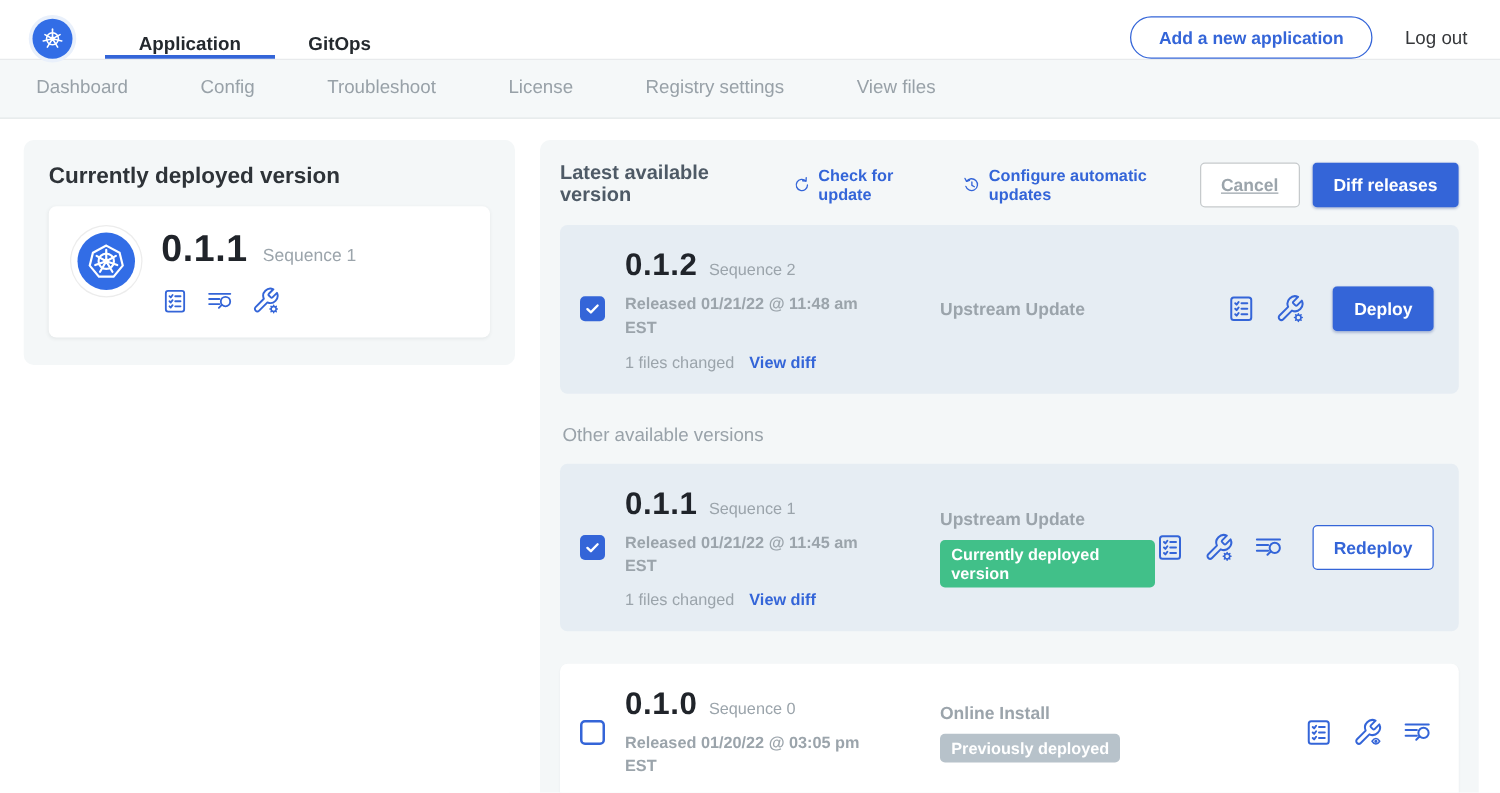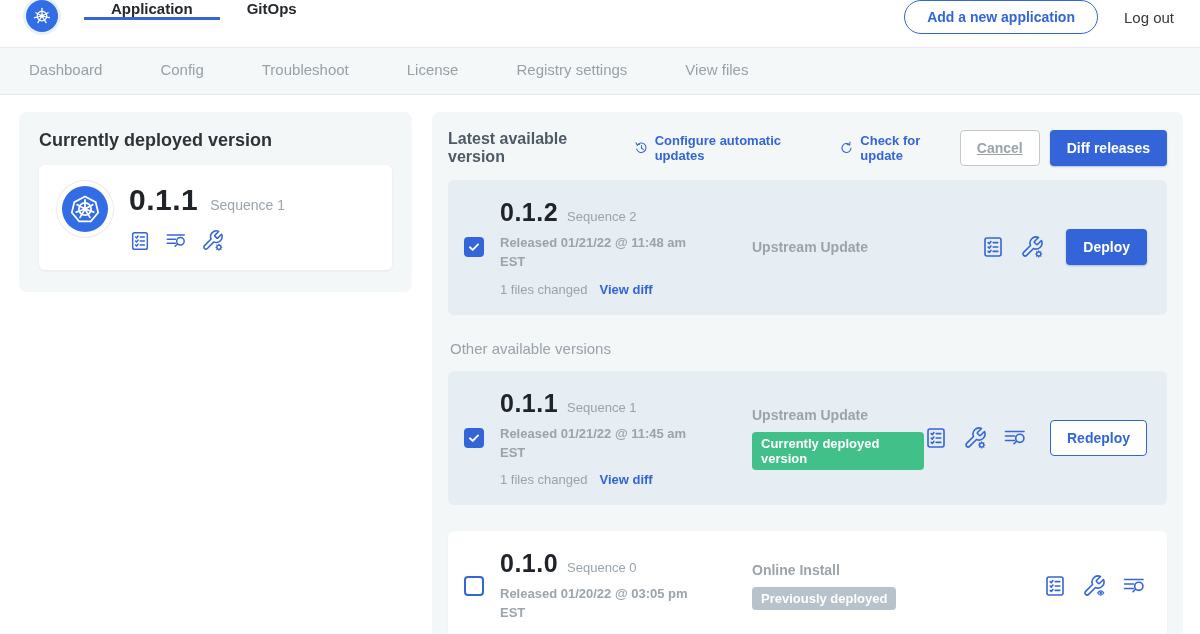--- a/index.html
+++ b/index.html
@@ -1,20 +1,20 @@
 <!DOCTYPE html>
 <html><head>
 <meta charset="utf-8">
 <style>
   html,body{margin:0;padding:0;width:1200px;height:634px;overflow:hidden;background:#fff;
     font-family:"Liberation Sans","DejaVu Sans",sans-serif;-webkit-font-smoothing:antialiased;}
   *{box-sizing:border-box;}
 
   
-  .topbar{height:48px;background:#fff;border-bottom:1px solid #e8eaec;display:flex;align-items:flex-start;padding:0 26px;}
+  .topbar{height:48px;background:#fff;border-bottom:1px solid #e8eaec;display:flex;align-items:flex-end;padding:0 26px;}
   .brand{display:flex;align-items:center;margin-right:26px;}
   .k8s-chip{width:32px;height:32px;border-radius:50%;background:#326de6;display:flex;align-items:center;justify-content:center;box-shadow:0 0 0 3px #e9f0fb;}
   .top-tabs{display:flex;align-items:stretch;}
   .top-tab{display:flex;align-items:center;padding:0 27px;font-size:15px;font-weight:bold;color:#24292e;border-bottom:3px solid transparent;cursor:pointer;}
   .top-tab.active{border-bottom-color:#3465d8;}
   .top-spacer{flex:1;}
   .top-right{display:flex;align-items:center;gap:26px;}
   .pill-btn{height:34px;padding:0 22px;border:1px solid #3465d8;border-radius:17px;background:#fff;color:#3465d8;font-weight:bold;font-size:14px;display:flex;align-items:center;cursor:pointer;}
   .logout{font-size:15px;color:#36383b;cursor:pointer;}
 
@@ -188,32 +188,32 @@
       </div>
     </div>
   </div>
 
   <div class="right-panel">
 
     <div class="panel-head">
       <span class="panel-title">Latest available version</span>
       <span class="head-link">
         <svg width="16" height="16" viewBox="0 0 24 24">
+          <path d="M19.2 12a7.2 7.2 0 1 1-2.1-5.1"></path>
+          <polyline points="17.6,2.6 17.3,6.9 13,6.6"></polyline>
+        </svg>
+        <span>Check for update</span>
+      </span>
+      <span class="head-link">
+        <svg width="16" height="16" viewBox="0 0 24 24">
           <path d="M5.2 7.4a7.6 7.6 0 1 1-.9 6.4"></path>
           <polyline points="3.2,3.6 5.2,7.4 9,6"></polyline>
           <polyline points="12,8 12,12.4 15.2,14.2"></polyline>
         </svg>
         <span>Configure automatic updates</span>
-      </span>
-      <span class="head-link">
-        <svg width="16" height="16" viewBox="0 0 24 24">
-          <path d="M19.2 12a7.2 7.2 0 1 1-2.1-5.1"></path>
-          <polyline points="17.6,2.6 17.3,6.9 13,6.6"></polyline>
-        </svg>
-        <span>Check for update</span>
       </span>
       <span class="head-spacer"></span>
       <button class="btn btn-cancel">Cancel</button>
       <button class="btn btn-primary">Diff releases</button>
     </div>
 
     <div class="vrow shaded">
       <div class="cbox checked">
         <svg width="14" height="14" viewBox="0 0 24 24">
           <polyline points="5,12.5 9.8,17 19,7.5" stroke="#fff" stroke-width="3.2" fill="none" stroke-linecap="round" stroke-linejoin="round"></polyline>

